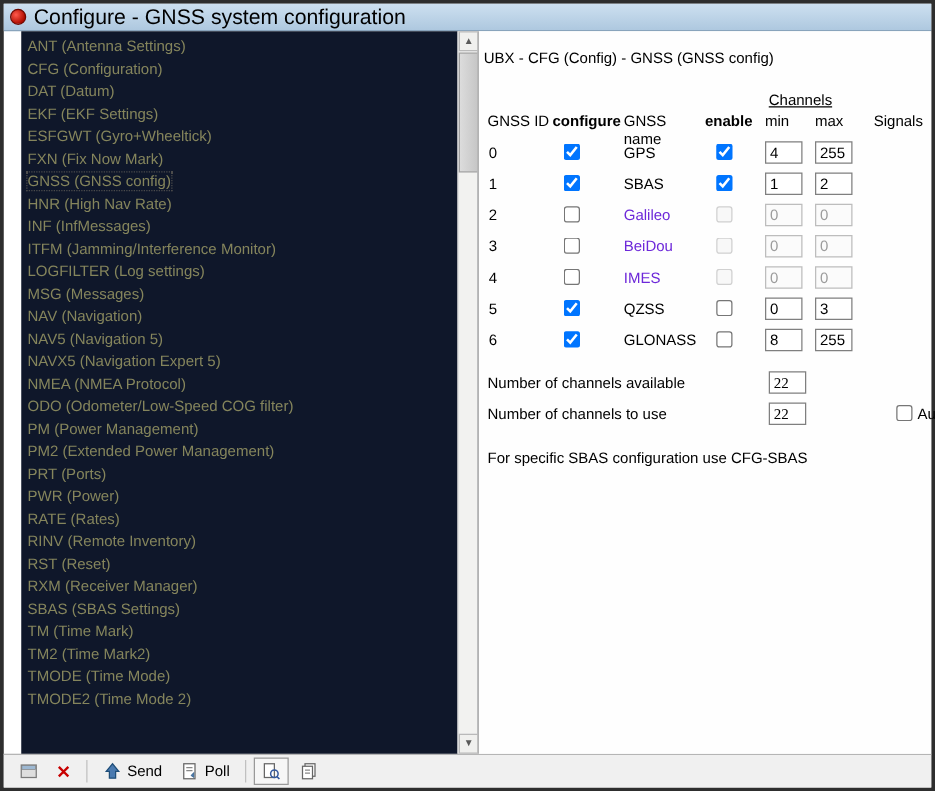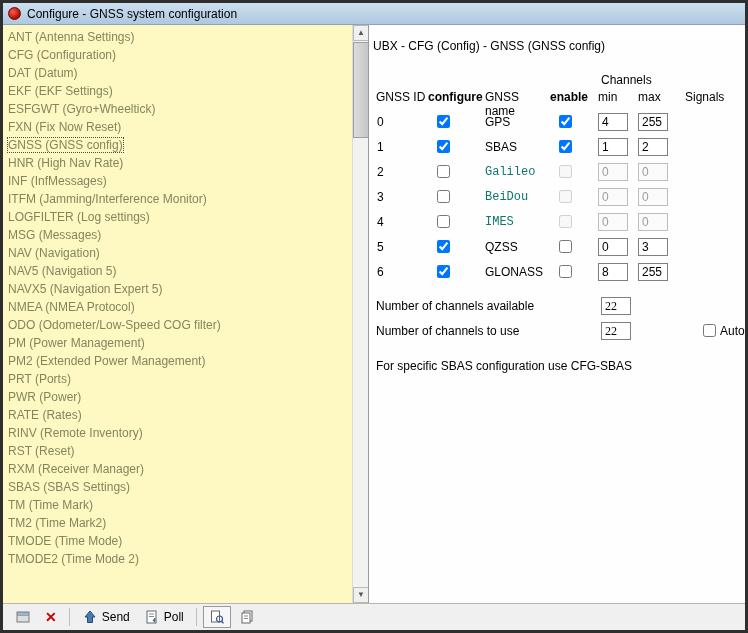--- a/index.html
+++ b/index.html
@@ -21,26 +21,26 @@
     border-bottom:1px solid #89a4bc;
     display:flex; align-items:center;
     padding-left:5px; gap:6px;
   }
   .title-icon {
     width:13px; height:13px; border-radius:50%;
     background:radial-gradient(circle at 35% 35%, #ff5a4d, #b00d00 70%);
     border:1px solid #6e0800;
     flex:0 0 auto;
   }
-  .title-text { font-size:12px; color:#000; }
+  .title-text { font-size:17px; color:#000; }
 
   
   .content { flex:1 1 auto; display:flex; min-height:0; }
 
-  .list-panel { flex:0 0 365px; position:relative; background:#fef9c3; }
+  .list-panel { flex:0 0 365px; position:relative; background:#0f172a;margin-left:14px; }
   .list {
     position:absolute; top:0; left:0; right:16px; bottom:0;
     overflow:hidden; padding-top:3px;
   }
   .list-item {
     height:18px; line-height:18px;
     padding-left:5px;
     font-size:12px; color:#85855c;
     white-space:nowrap; cursor:default;
   }
@@ -71,34 +71,34 @@
     background:#fefefe; font-size:12px; color:#000;
   }
   .panel-header { position:absolute; top:14px; left:4px; font-size:12px; }
 
   .tbl-head, .tbl-rows {
     display:grid;
     grid-template-columns:52px 57px 65px 48px 40px 47px 55px;
   }
   .tbl-head { position:absolute; top:48px; left:7px; grid-auto-rows:17px; }
   .hcell { font-size:12px; }
-  .ch-span  { grid-area:1 / 5 / 2 / 7; padding-left:3px; }
+  .ch-span  { grid-area:1 / 5 / 2 / 7; padding-left:3px;text-decoration:underline; }
   .h-id     { grid-area:2 / 1; }
   .h-cfg    { grid-area:2 / 2;font-weight:bold; }
   .h-name   { grid-area:2 / 3; }
   .h-en     { grid-area:2 / 4;font-weight:bold; }
   .h-min    { grid-area:2 / 5; }
   .h-max    { grid-area:2 / 6; }
   .h-sig    { grid-area:2 / 7; }
 
   .tbl-rows { position:absolute; top:84px; left:7px; grid-auto-rows:25px; }
   .cell { display:flex; align-items:center; font-size:12px; }
   .cell.id-cell { padding-left:1px; }
   .cell.cb-cell { padding-left:9px; }
-  .cell.name-cell.dim { color:#0f766e;font-family:Liberation Mono, monospace; }
+  .cell.name-cell.dim { color:#6d28d9; }
   input[type="checkbox"] { width:13px; height:13px; margin:0; }
 
   .num-field {
     width:30px; height:18px;
     border:1px solid #7f7f7f;
     font-family:inherit; font-size:12px;
     padding:1px 3px; background:#fff; color:#000;
   }
   .num-field.dim-field, .num-field:disabled {
     color:#9c9c9c; border-color:#bdbdbd; background:#fbfbfb;
@@ -146,21 +146,21 @@
 
   <div class="content">
 
     <div class="list-panel">
       <div class="list">
           <div class="list-item"><span>ANT (Antenna Settings)</span></div>
           <div class="list-item"><span>CFG (Configuration)</span></div>
           <div class="list-item"><span>DAT (Datum)</span></div>
           <div class="list-item"><span>EKF (EKF Settings)</span></div>
           <div class="list-item"><span>ESFGWT (Gyro+Wheeltick)</span></div>
-          <div class="list-item"><span>FXN (Fix Now Reset)</span></div>
+          <div class="list-item"><span>FXN (Fix Now Mark)</span></div>
           <div class="list-item"><span class="selected">GNSS (GNSS config)</span></div>
           <div class="list-item"><span>HNR (High Nav Rate)</span></div>
           <div class="list-item"><span>INF (InfMessages)</span></div>
           <div class="list-item"><span>ITFM (Jamming/Interference Monitor)</span></div>
           <div class="list-item"><span>LOGFILTER (Log settings)</span></div>
           <div class="list-item"><span>MSG (Messages)</span></div>
           <div class="list-item"><span>NAV (Navigation)</span></div>
           <div class="list-item"><span>NAV5 (Navigation 5)</span></div>
           <div class="list-item"><span>NAVX5 (Navigation Expert 5)</span></div>
           <div class="list-item"><span>NMEA (NMEA Protocol)</span></div>

